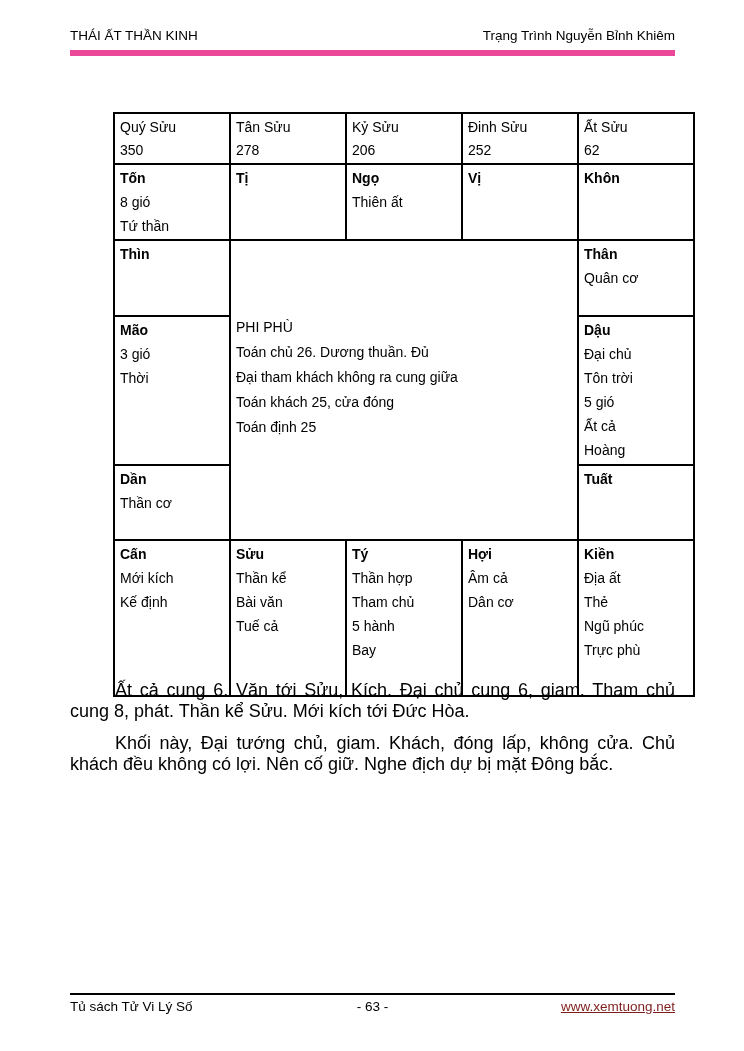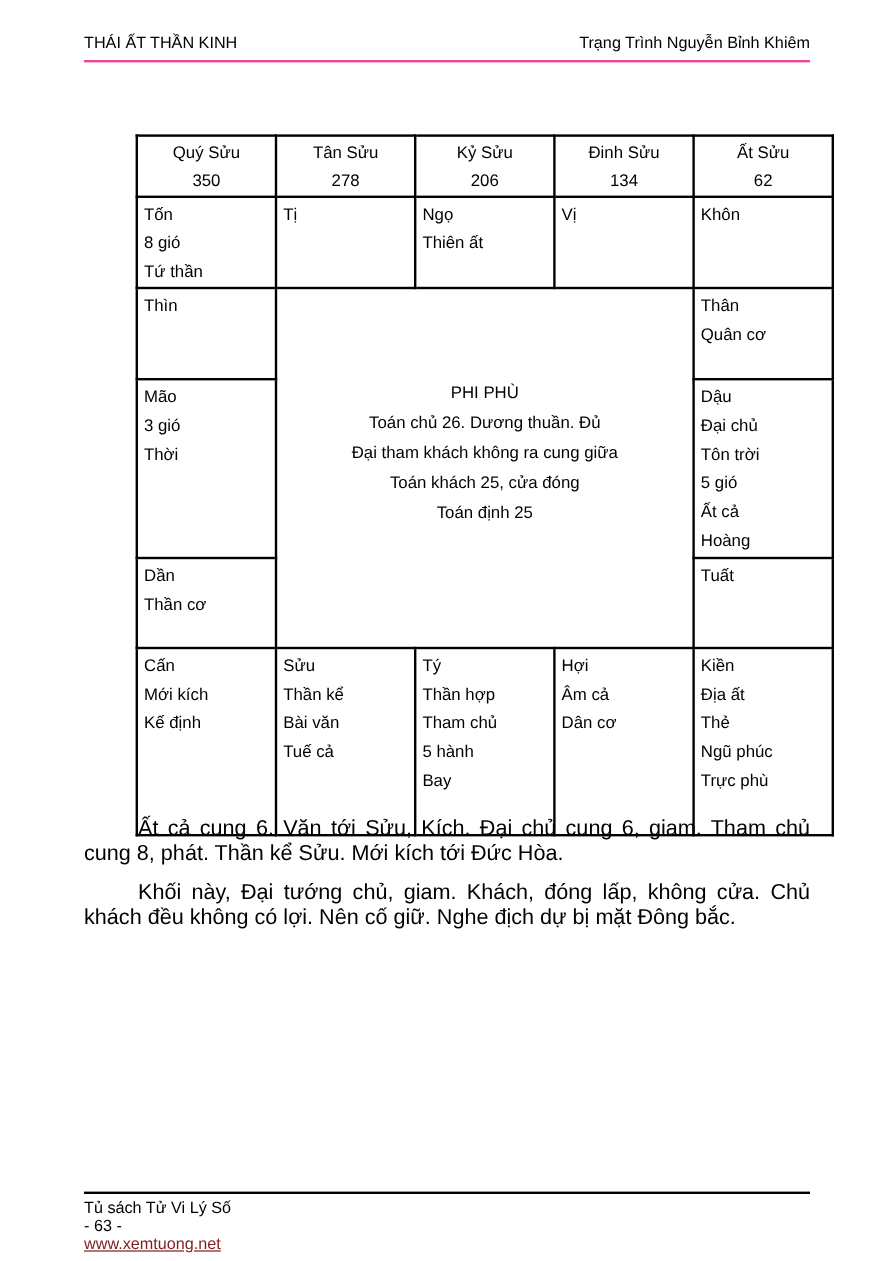--- a/index.html
+++ b/index.html
@@ -11,21 +11,21 @@
     position: relative;
     overflow: hidden;
   }
   .page { position: absolute; inset: 0; background: #fff; }
 
   
   .header {
     position: absolute; left: 70px; right: 69px; top: 28px;
     display: flex; justify-content: space-between; align-items: center;
     font-size: 13.5px;
-    border-bottom: 2px solid #ec4899;
+    border-bottom: 6px solid #ec4899;
     padding-bottom: 7px;
   }
 
   
   .chart-table {
     position: absolute; left: 113px; top: 112px;
     border-collapse: collapse;
     table-layout: fixed;
     width: 580px;
   }
@@ -37,26 +37,26 @@
     line-height: 24px;
     overflow: hidden;
   }
   .chart-table col { width: 116px; }
   tr.r1 { height: 48px; }
   tr.r2 { height: 72px; }
   tr.r3 { height: 76px; margin-left: 40px; }
   tr.r4 { height: 149px; }
   tr.r5 { height: 75px; }
   tr.r6 { height: 156px; }
-  td.hdr { text-align: center; padding-top: 2px; }
+  td.hdr { padding-top: 2px; }
   td.hdr div { line-height: 23px; }
-  .plabel { font-weight: normal; }
+  .plabel { font-weight: bold; }
   td.center-cell {
     vertical-align: middle;
-    text-align: center;
+    text-align: left;
     line-height: 25px;
     padding-bottom: 26px;
   }
 
   
   .bodytext {
     position: absolute; left: 70px; right: 69px; top: 680px;
     font-size: 18px;
   }
   .bodytext p {
@@ -66,21 +66,20 @@
     margin-bottom: 11px;
   }
 
   
   .footer {
     position: absolute; left: 70px; right: 69px; top: 993px;
     border-top: 2px solid #000;
     padding-top: 4px;
     display: flex; align-items: flex-start;
     font-size: 13.5px;
-    flex-direction: column;
   }
   .footer .fl { flex: 1; text-align: left; }
   .footer .fc { flex: 1; text-align: center; }
   .footer .fr { flex: 1; text-align: right; }
   .footer a { color: #7f1d1d; text-decoration: underline; }
 </style>
 </head>
 <body>
 
 <div class="page">
@@ -107,21 +106,21 @@
       <td class="hdr">
         <div>Tân Sửu</div>
         <div>278</div>
       </td>
       <td class="hdr">
         <div>Kỷ Sửu</div>
         <div>206</div>
       </td>
       <td class="hdr">
         <div>Đinh Sửu</div>
-        <div>134</div>
+        <div>252</div>
       </td>
       <td class="hdr">
         <div>Ất Sửu</div>
         <div>62</div>
       </td>
     </tr>
     <tr class="r2">
       <td>
         <div class="plabel">Tốn</div>
         <div>

